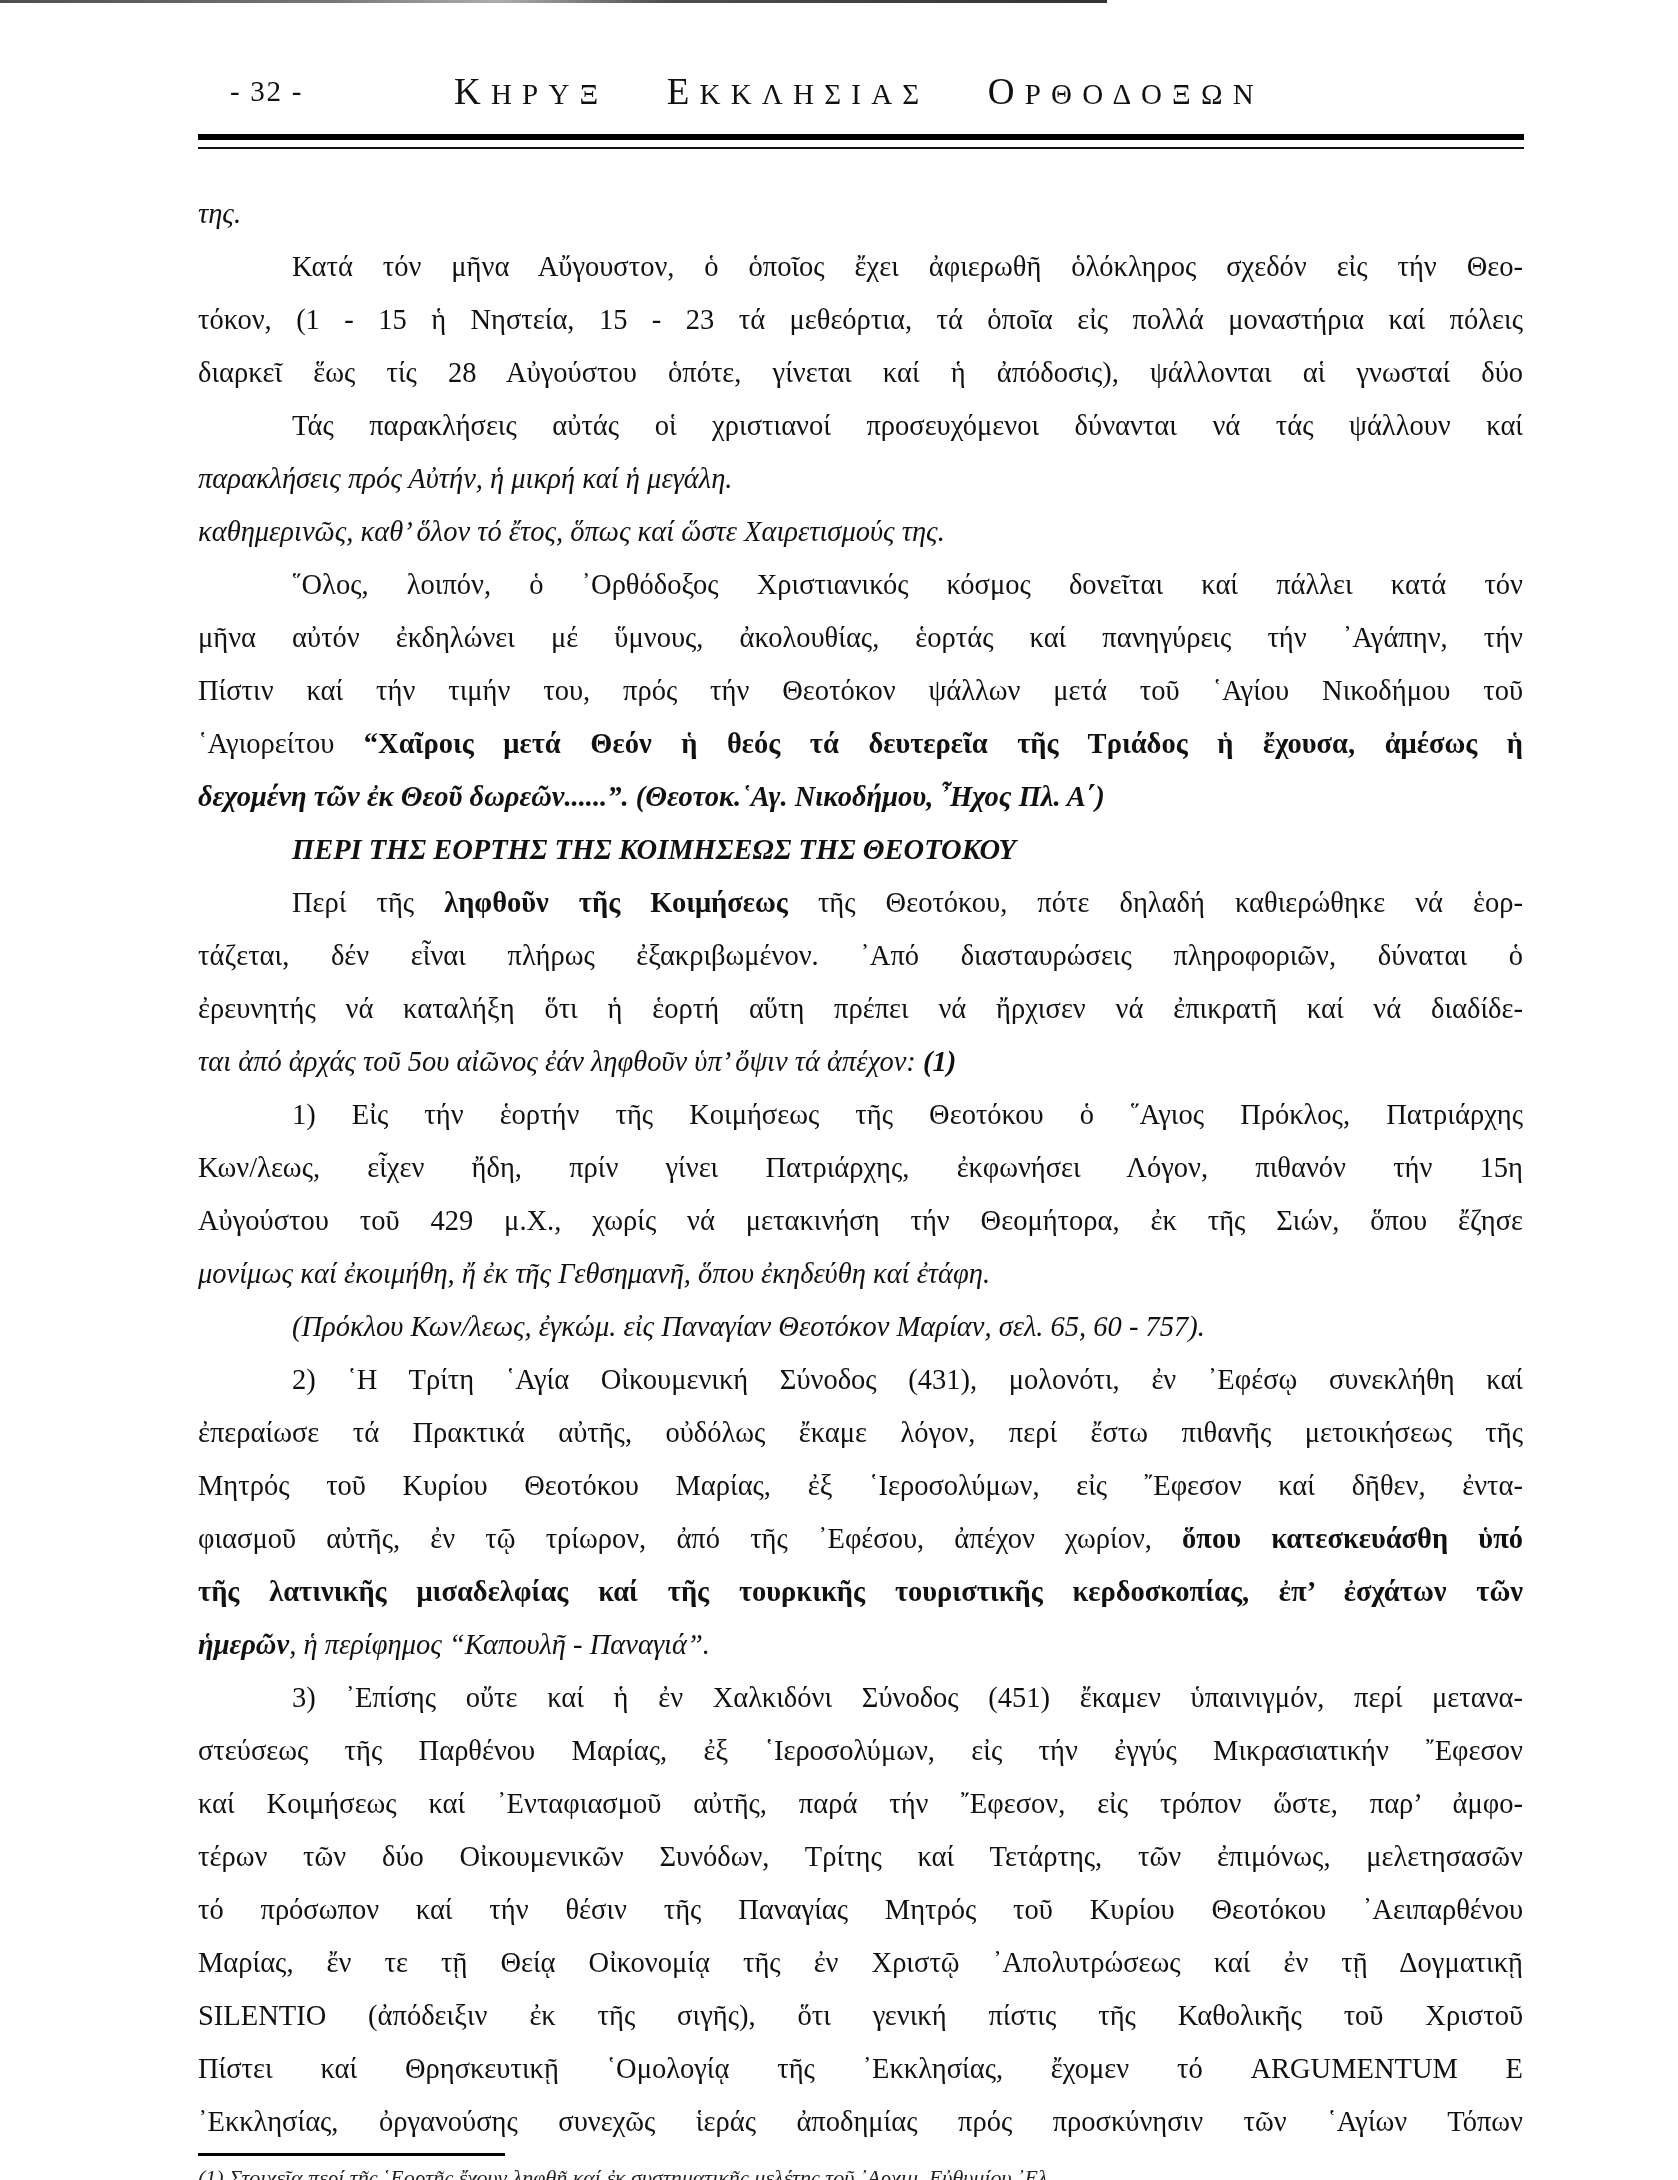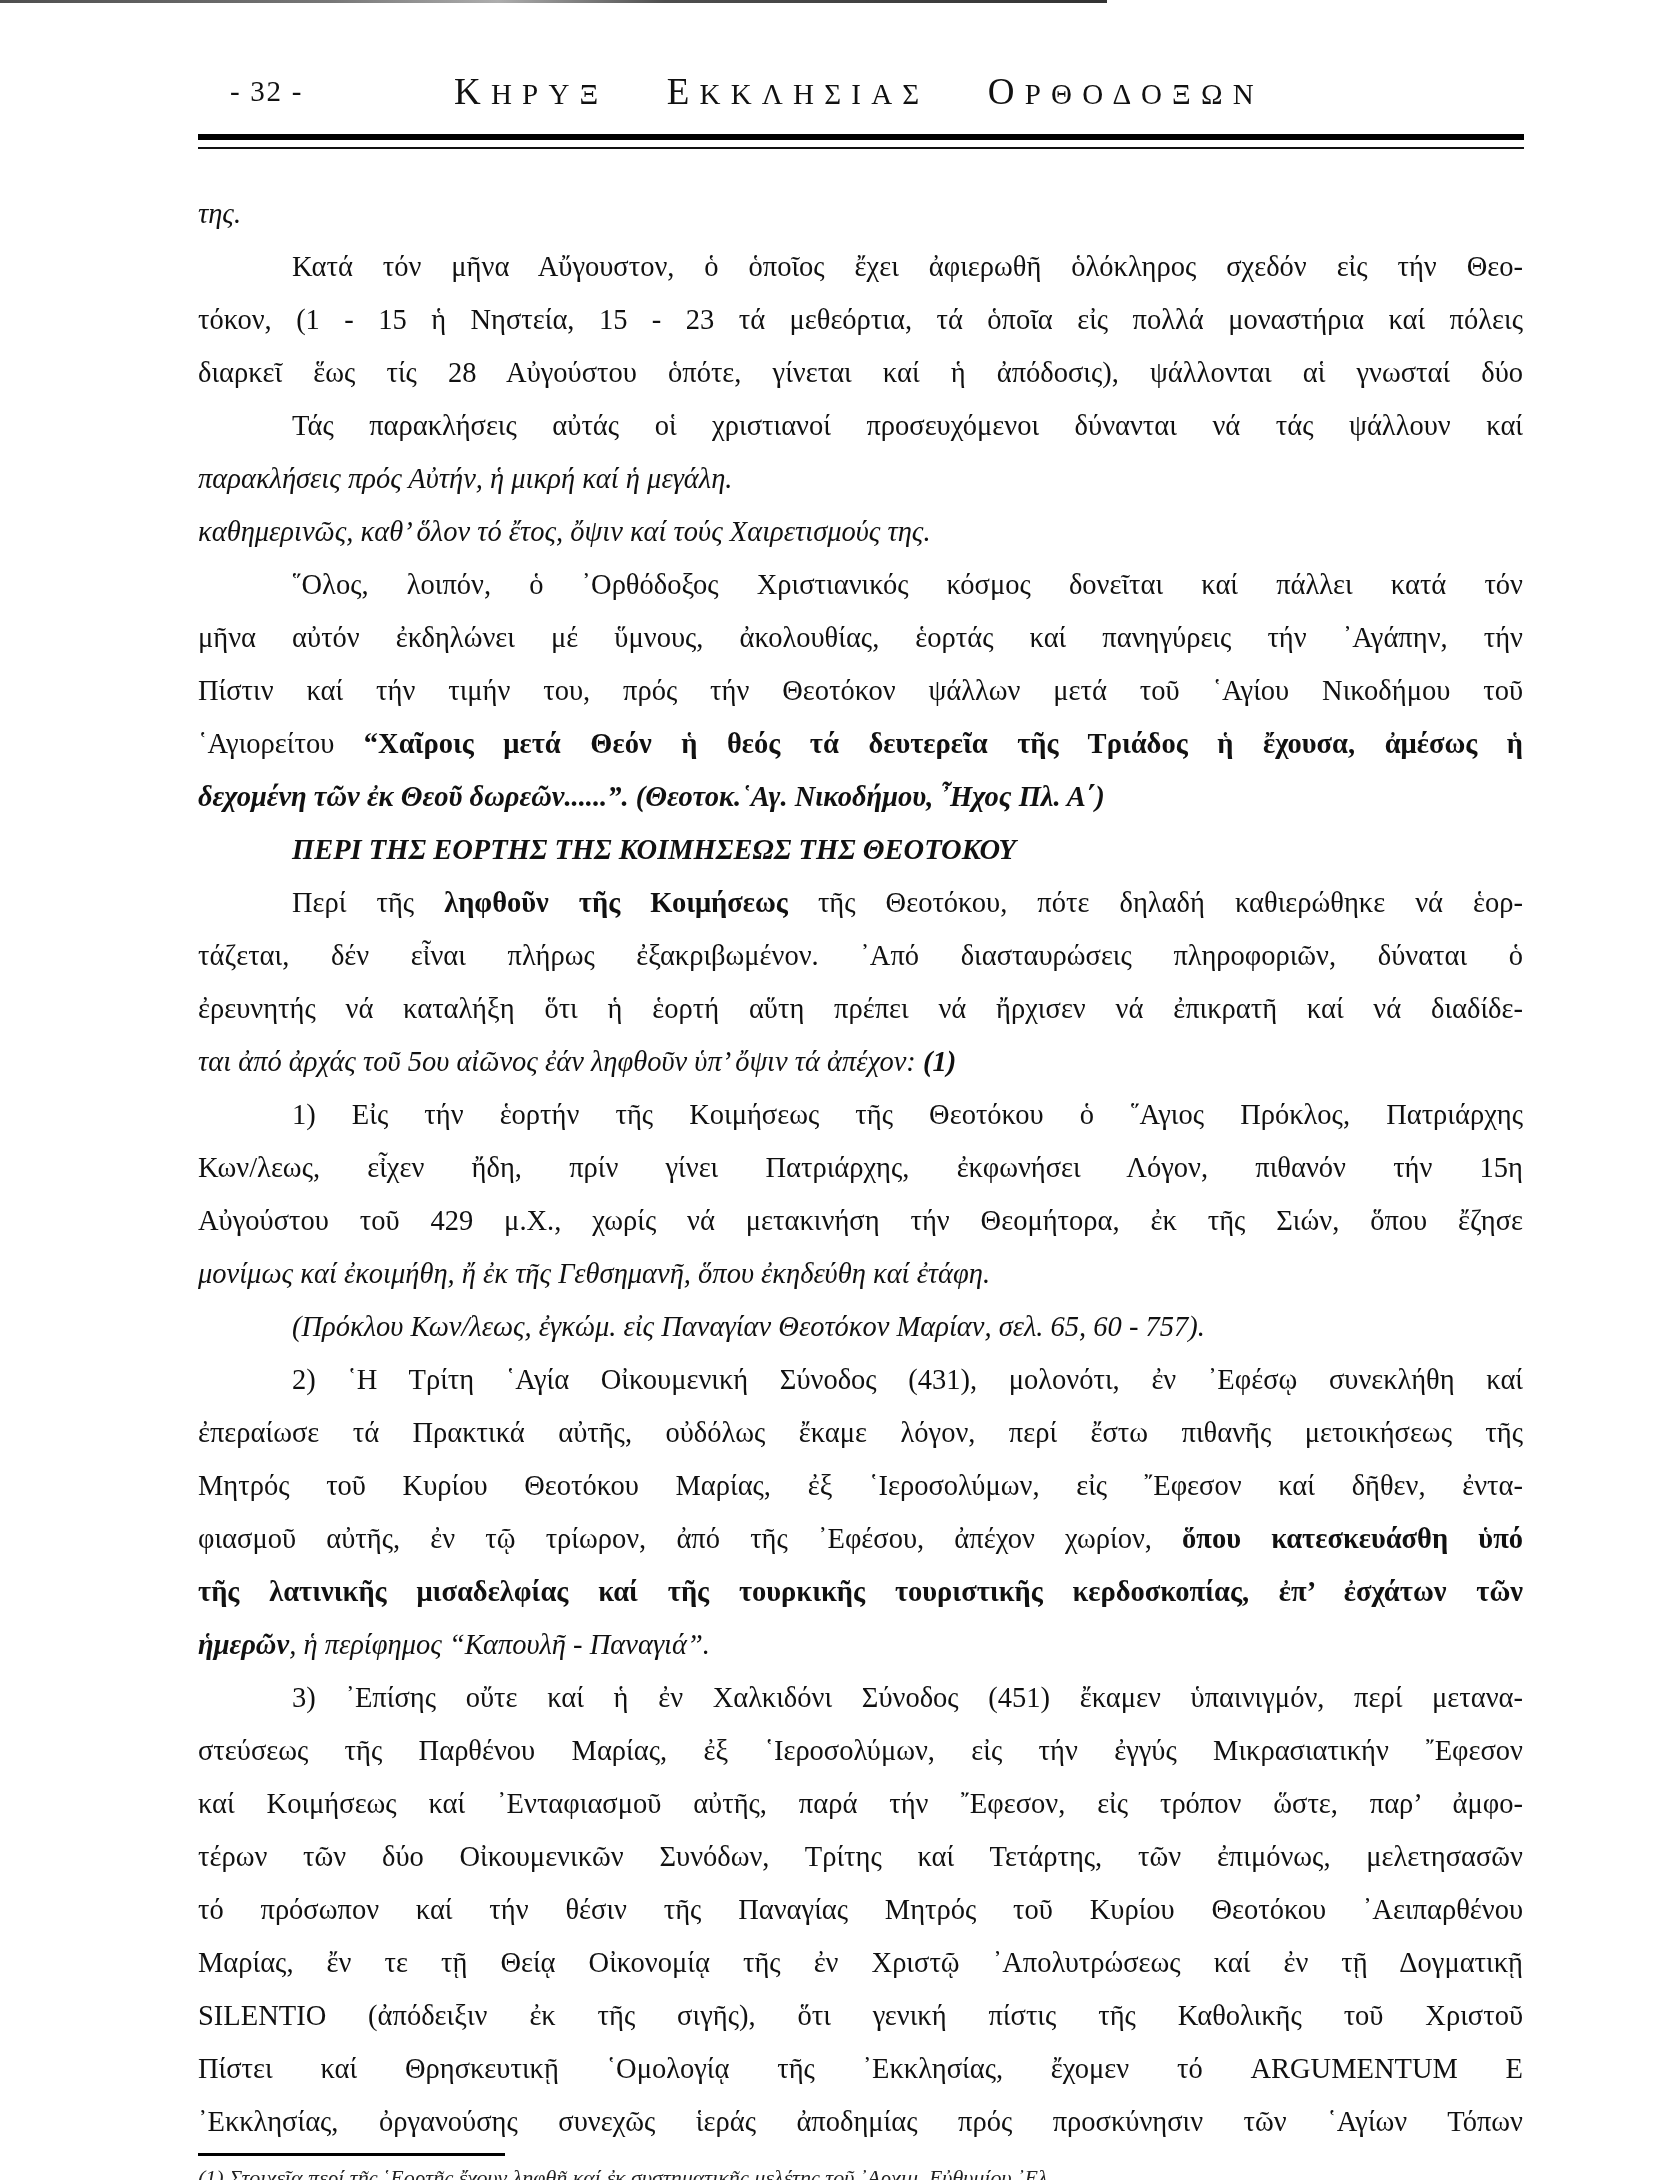--- a/index.html
+++ b/index.html
@@ -38,21 +38,21 @@
 <div class="rule-thick"></div>
 <div class="rule-thin"></div>
 
 <div class="body-text" id="body-text">
     <span class="line last"><span>της.</span></span>
     <span class="line indent"><span>Κατά τόν μῆνα Αὔγουστον, ὁ ὁποῖος ἔχει ἀφιερωθῆ ὁλόκληρος σχεδόν εἰς τήν Θεο-</span></span>
     <span class="line"><span>τόκον, (1 - 15 ἡ Νηστεία, 15 - 23 τά μεθεόρτια, τά ὁποῖα εἰς πολλά μοναστήρια καί πόλεις</span></span>
     <span class="line"><span>διαρκεῖ ἕως τίς 28 Αὐγούστου ὁπότε, γίνεται καί ἡ ἀπόδοσις), ψάλλονται αἱ γνωσταί δύο</span></span>
     <span class="line indent"><span>Τάς παρακλήσεις αὐτάς οἱ χριστιανοί προσευχόμενοι δύνανται νά τάς ψάλλουν καί</span></span>
     <span class="line last"><span>παρακλήσεις πρός Αὐτήν, ἡ μικρή καί ἡ μεγάλη.</span></span>
-    <span class="line last"><span>καθημερινῶς, καθ’ ὅλον τό ἔτος, ὄψιν καί τούς Χαιρετισμούς της.</span></span>
+    <span class="line last"><span>καθημερινῶς, καθ’ ὅλον τό ἔτος, ὅπως καί ὥστε Χαιρετισμούς της.</span></span>
     <span class="line indent"><span>῞Ολος, λοιπόν,  ὁ ᾿Ορθόδοξος Χριστιανικός κόσμος δονεῖται καί πάλλει κατά τόν</span></span>
     <span class="line"><span>μῆνα αὐτόν ἐκδηλώνει μέ ὕμνους, ἀκολουθίας, ἑορτάς καί πανηγύρεις τήν ᾿Αγάπην, τήν</span></span>
     <span class="line"><span>Πίστιν καί τήν τιμήν του, πρός τήν Θεοτόκον ψάλλων μετά τοῦ ῾Αγίου Νικοδήμου τοῦ</span></span>
     <span class="line"><span>῾Αγιορείτου </span><span class="b">“Χαῖροις μετά Θεόν ἡ θεός τά δευτερεῖα τῆς Τριάδος ἡ ἔχουσα, ἀμέσως ἡ</span></span>
     <span class="line last"><span class="b">δεχομένη τῶν ἐκ Θεοῦ δωρεῶν......”. (Θεοτοκ.῾Αγ. Νικοδήμου, ῏Ηχος Πλ. Α΄)</span></span>
     <span class="line indent last"><span class="b">ΠΕΡΙ ΤΗΣ ΕΟΡΤΗΣ ΤΗΣ ΚΟΙΜΗΣΕΩΣ ΤΗΣ ΘΕΟΤΟΚΟΥ</span></span>
     <span class="line indent"><span>Περί τῆς </span><span class="b">ληφθοῦν τῆς Κοιμήσεως</span><span> τῆς Θεοτόκου, πότε δηλαδή καθιερώθηκε νά ἑορ-</span></span>
     <span class="line"><span>τάζεται, δέν εἶναι πλήρως ἐξακριβωμένον. ᾿Από διασταυρώσεις πληροφοριῶν, δύναται ὁ</span></span>
     <span class="line"><span>ἐρευνητής νά καταλήξη ὅτι ἡ ἑορτή αὕτη πρέπει νά ἤρχισεν νά ἐπικρατῆ καί νά διαδίδε-</span></span>
     <span class="line last"><span>ται ἀπό ἀρχάς τοῦ 5ου αἰῶνος ἐάν ληφθοῦν ὑπ’ ὄψιν τά ἀπέχον: </span><span class="b">(1)</span></span>

